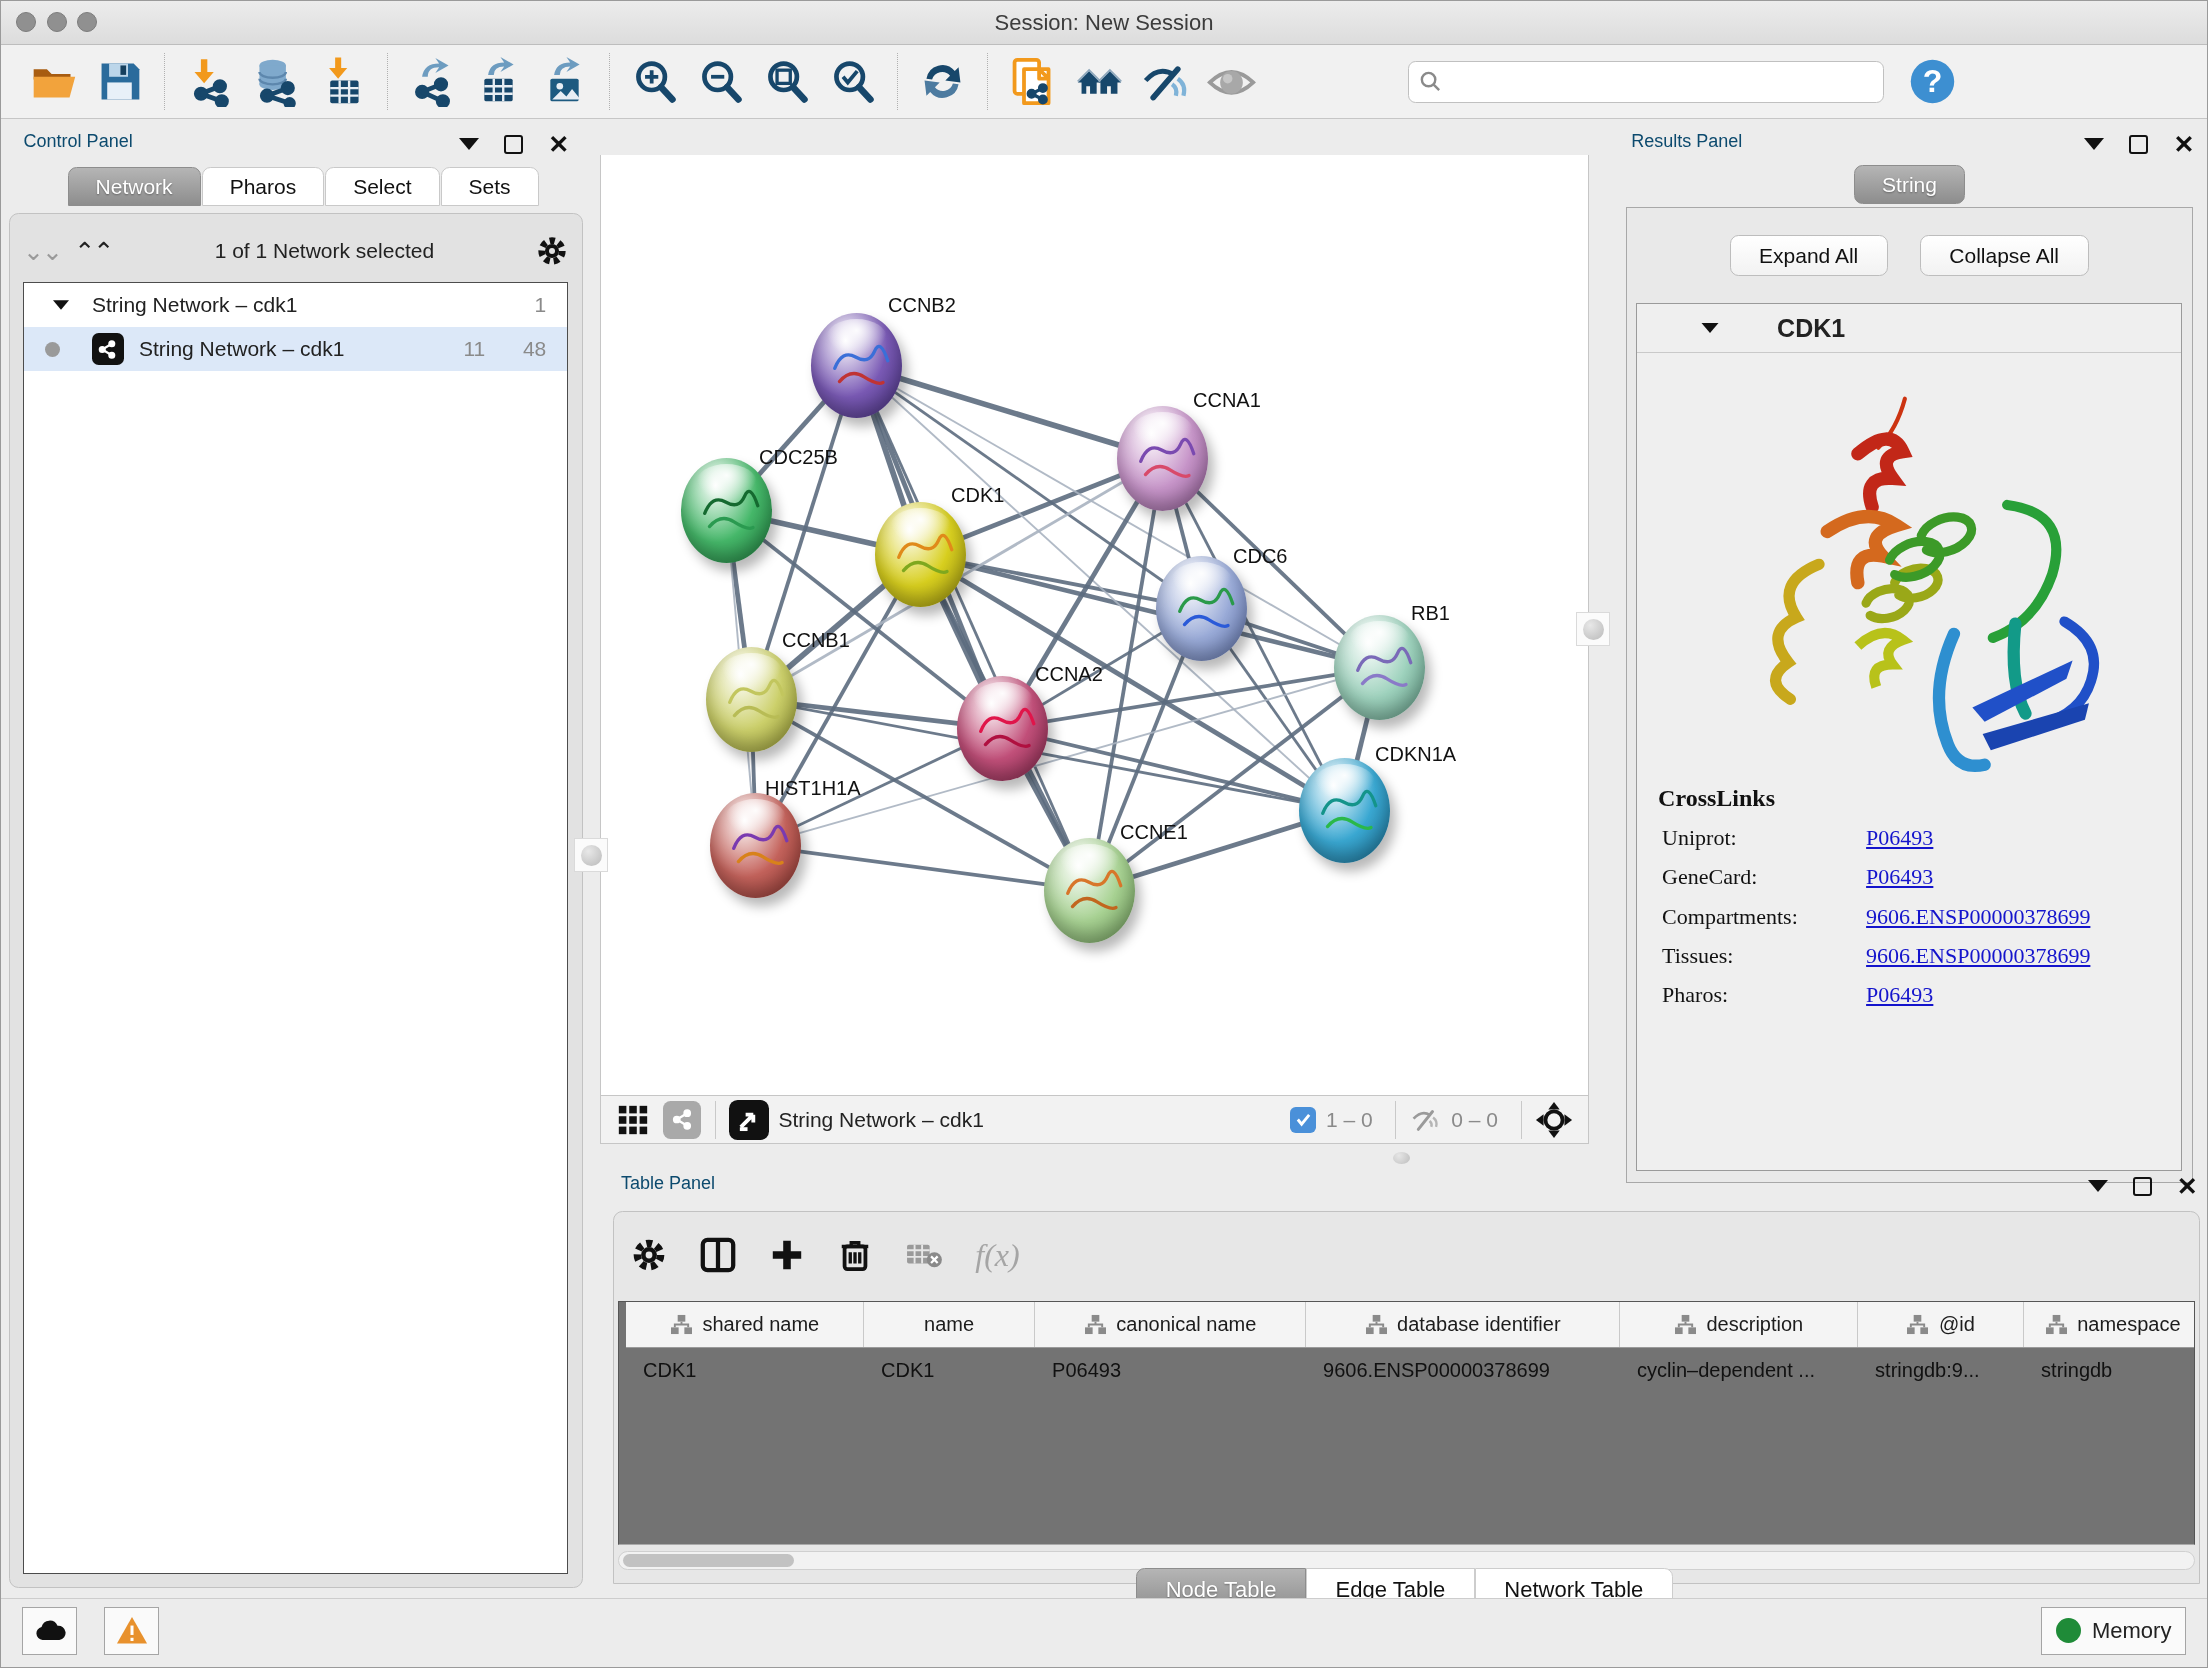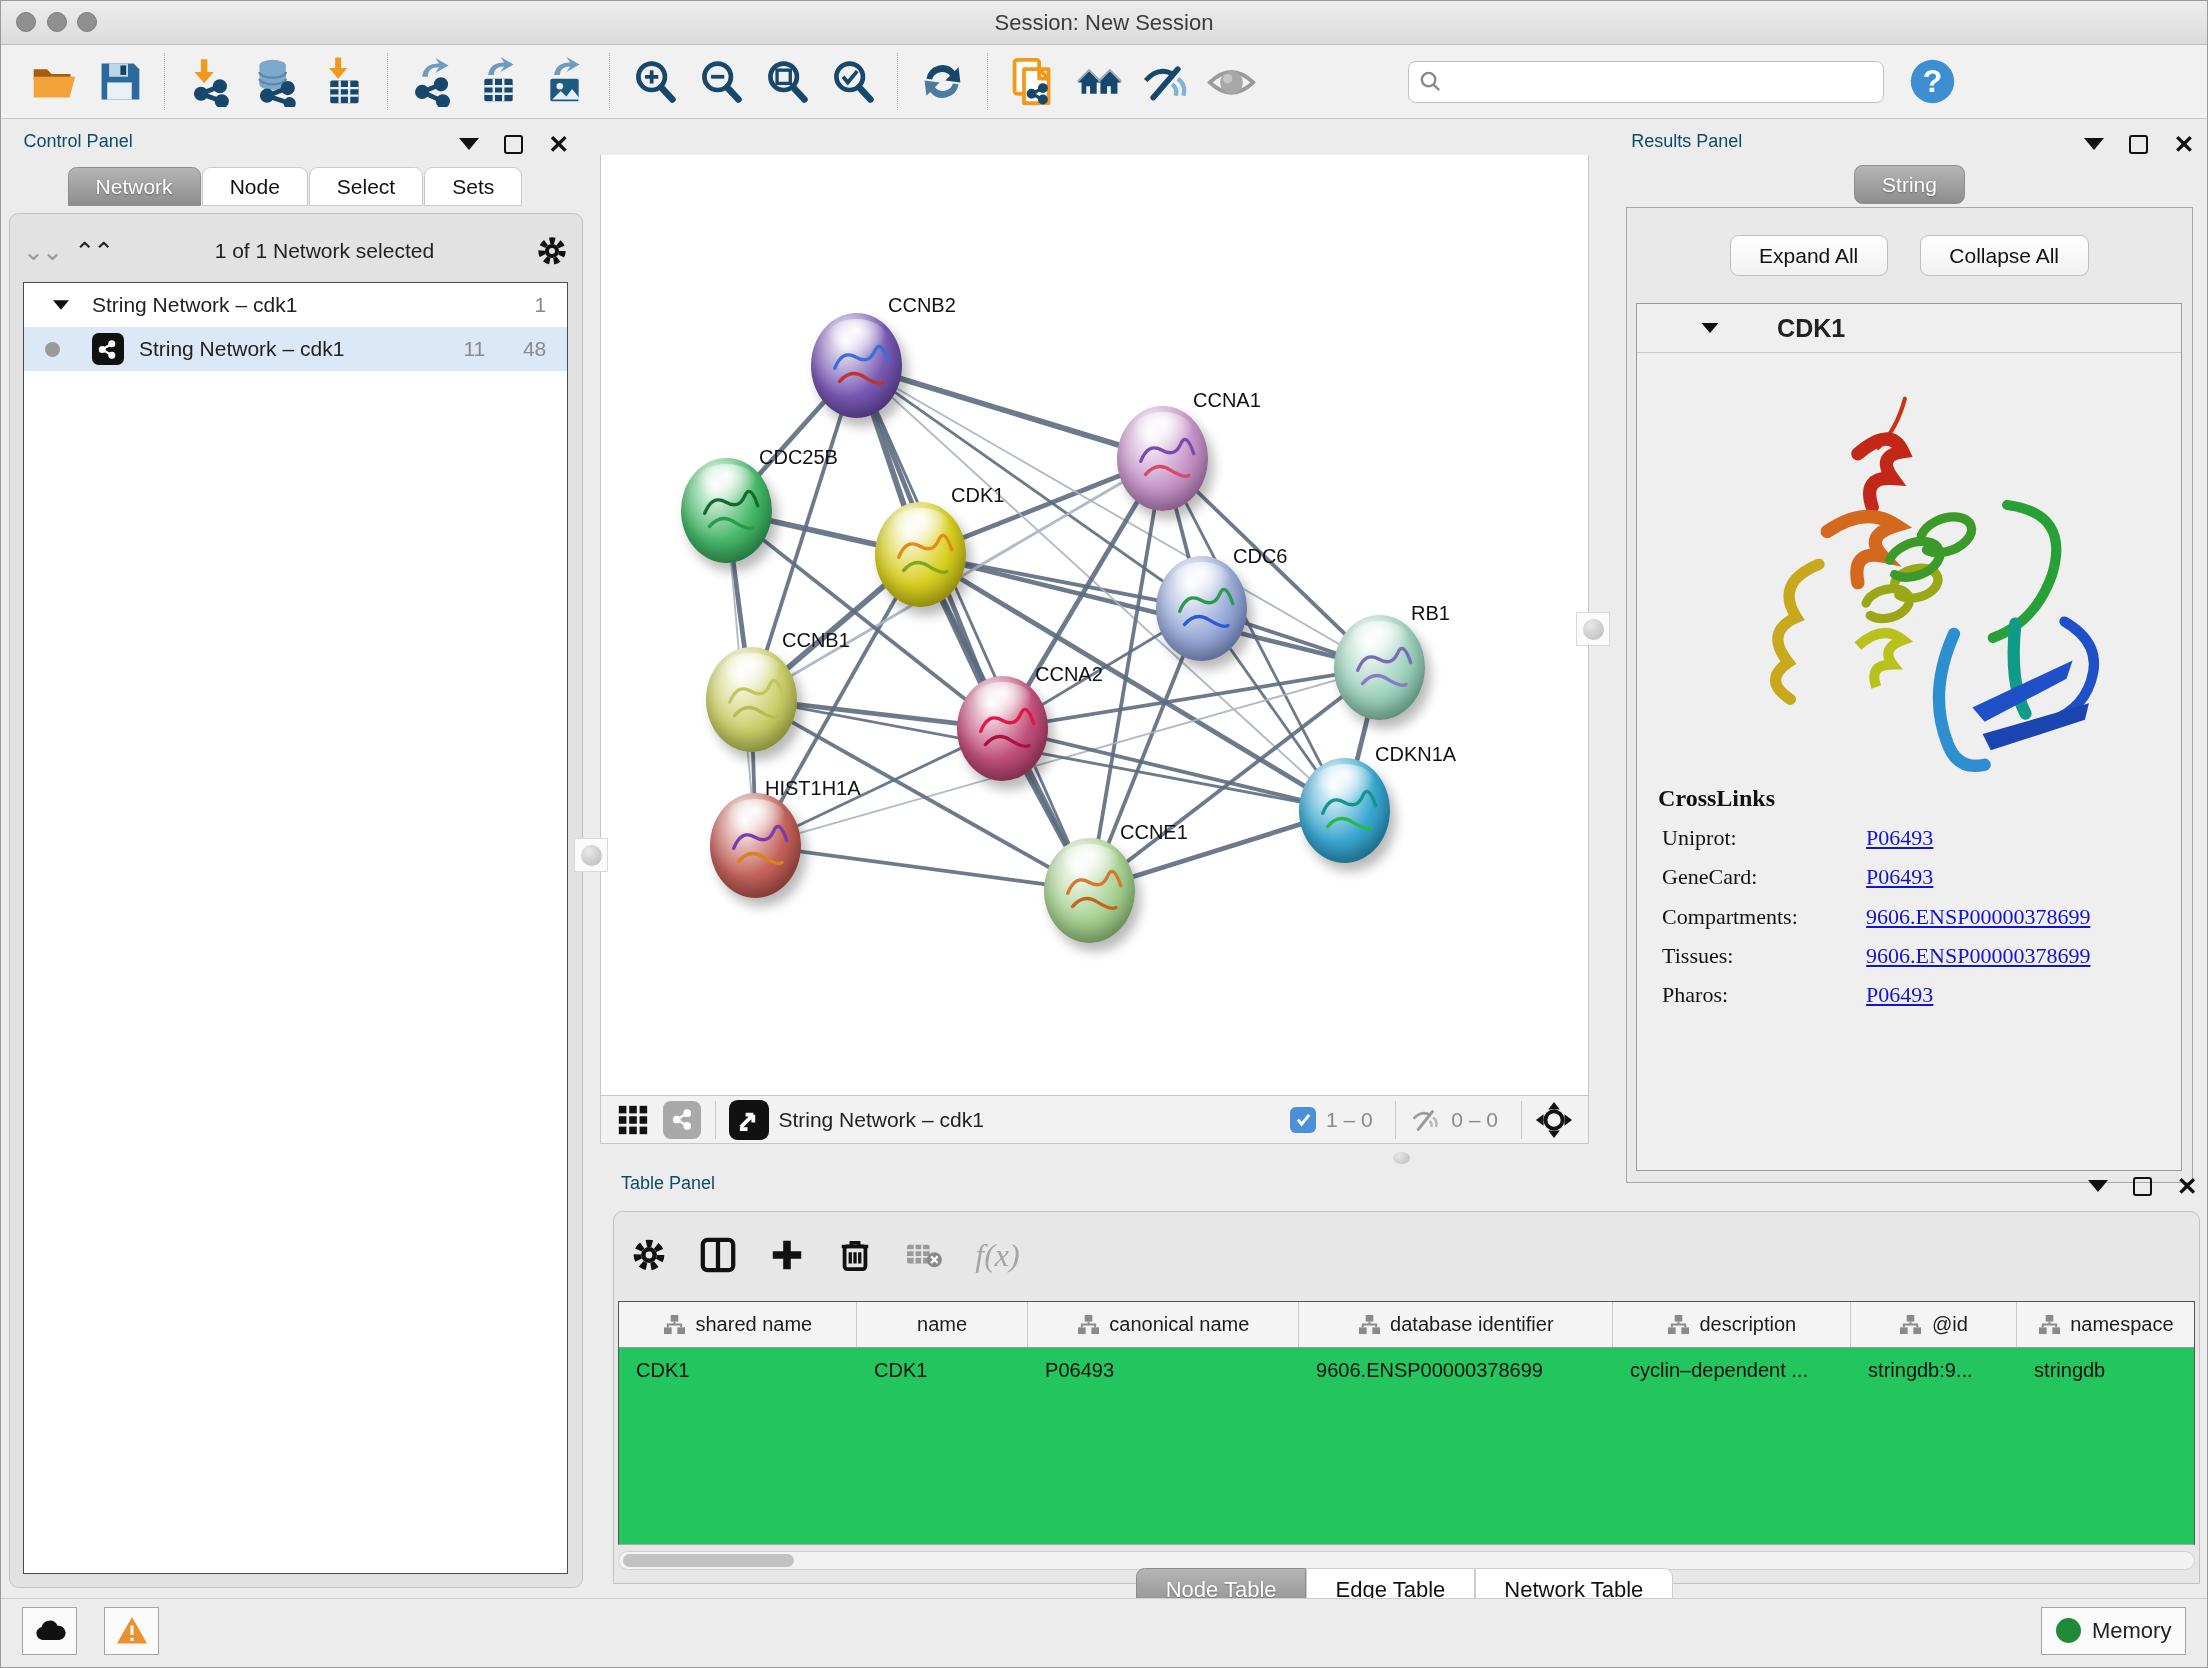--- a/index.html
+++ b/index.html
@@ -87,22 +87,22 @@
   .crosslinks { font-family:"Liberation Serif", serif; font-size:22px; color:#111; }
   .crosslinks .row { display:flex; margin:13.3px 0 13.3px 25px; }
   .crosslinks .lbl { width:204px; }
   .crosslinks a { color:#1414cc; text-decoration:underline; }
 
   
   .table-panel { position:absolute; left:599px; top:1168px; width:1609px; height:438px; }
   .tp-box { position:absolute; left:13.3px; right:9.5px; top:42px; height:373px; background:#e7e7e7;
             border:1px solid #c2c2c2; border-radius:9.5px 9.5px 0 0; }
   .tp-toolbar { height:86px; display:flex; align-items:center; padding-left:17px; gap:32px; }
-  .tp-table { position:absolute; left:3.8px; right:3.8px; top:89px; bottom:38px; background:#22c55e;
-              border:1.9px solid #555; border-bottom:1px solid #aaa; overflow:hidden; }
+  .tp-table { position:absolute; left:3.8px; right:3.8px; top:89px; bottom:38px; background:#737373;
+              border:1.9px solid #555; border-bottom:1px solid #aaa; overflow:hidden;padding-left:7px; }
   .th-row { display:flex; height:46px; background:#f4f4f4; border-bottom:1px solid #9a9a9a; }
   .th-cell { display:flex; align-items:center; justify-content:center; gap:9.5px; font-size:20px;
              color:#1c1c1c; border-right:1px solid #c9c9c9; overflow:hidden; flex:0 0 auto; }
   .td-row { display:flex; height:44px; }
   .td-cell { font-size:20px; color:#111; padding-left:17px; display:flex; align-items:center;
              overflow:hidden; white-space:nowrap; flex:0 0 auto; }
   .hscroll { position:absolute; left:3.8px; right:3.8px; bottom:13.3px; height:19px; background:#f2f2f2;
              border:1px solid #d0d0d0; border-radius:9.5px; }
   .hscroll .thumb { position:absolute; left:3.8px; top:1.9px; width:171px; height:13.3px; border-radius:6.7px; background:#c2c2c2; }
   .bottom-tabs { position:absolute; left:0; width:100%; bottom:-5.7px; text-align:center; }
@@ -265,21 +265,21 @@
     </svg>
   </div>
 
   <div class="control-panel">
     <div class="panel-title" style="position:absolute;left:15px;top:5.7px">Control Panel</div>
     <div class="panel-ctrls" style="right:13.3px;top:9.5px">
       <div class="p-arrow"></div>
       <div class="p-float"></div>
       <div class="p-close">✕</div>
     </div>
-    <div style="position:absolute;left:59px;top:42px" id="cp-tabs"><span class="tab active">Network</span><span class="tab">Node</span><span class="tab">Select</span><span class="tab">Sets</span></div>
+    <div style="position:absolute;left:59px;top:42px" id="cp-tabs"><span class="tab active">Network</span><span class="tab">Pharos</span><span class="tab">Select</span><span class="tab">Sets</span></div>
 
     <div class="cp-sub">
       <div class="cp-selrow">
         <span class="chev" style="color:#9a9a9a">⌄⌄</span>
         <span class="chev" style="color:#222;margin-left:13.3px">⌃⌃</span>
         <span style="flex:1;text-align:center;font-size:21px">1 of 1 Network selected</span>
         <svg width="32" height="32" viewBox="0 0 34 34">
           <circle cx="17" cy="17" r="11" fill="none" stroke="#111" stroke-width="7" stroke-dasharray="5.5 4.3"></circle>
             <circle cx="17" cy="17" r="7.5" fill="#111"></circle>
             <circle cx="17" cy="17" r="3.2" fill="#e2e2e2"></circle>

